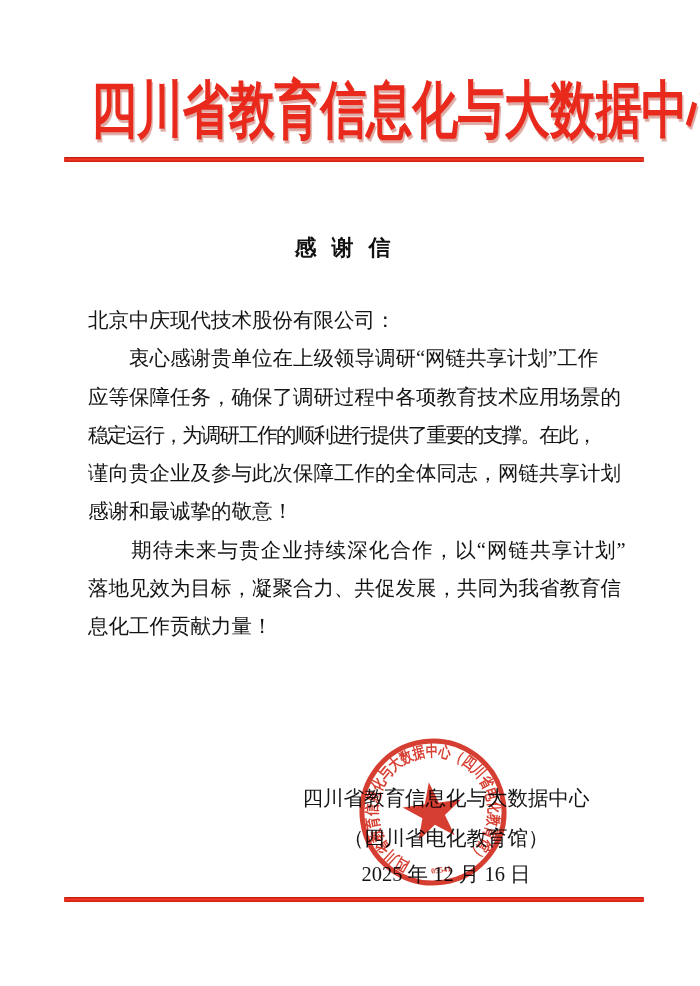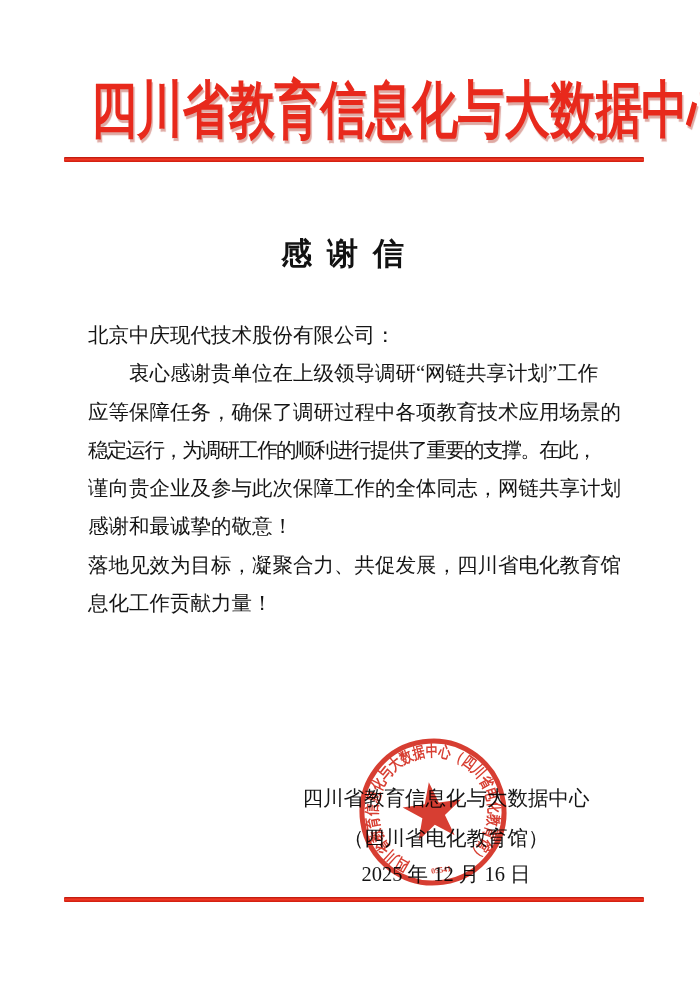--- a/index.html
+++ b/index.html
@@ -23,27 +23,27 @@
     position:absolute; left:64px; width:580px; height:5px;
     background:linear-gradient(180deg,#b8150a 0%,#f23a26 45%,#cf1b0d 100%);
     border-radius:1px;
   }
   .rule-top { top:157px; }
   .rule-bottom { top:897px; }
 
   
   .doc-title {
     position:absolute; top:233px; left:0; width:700px;
-    text-align:center; font-size:31px; font-weight:bold; color:#121212;
+    text-align:center; font-size:22px; font-weight:bold; color:#121212;
     letter-spacing:15px; white-space:nowrap;
   }
 
   
   .body-text {
-    position:absolute; left:88px; top:316px; width:545px;
+    position:absolute; left:88px; top:301px; width:545px;
     font-size:20.5px; color:#141414;
   }
   .body-text .line {
     height:38.3px; line-height:38.3px; white-space:nowrap;
   }
   .line-tight { letter-spacing:-1.7px; }
   .line-wide  { letter-spacing:1.1px; }
 
   
   .signature {
@@ -72,21 +72,22 @@
 
   <div class="doc-title">感谢信</div>
 
   <div class="body-text">
     <div class="line">北京中庆现代技术股份有限公司：</div>
     <div class="line">　　衷心感谢贵单位在上级领导调研“网链共享计划”工作</div>
     <div class="line">应等保障任务，确保了调研过程中各项教育技术应用场景的</div>
     <div class="line line-tight">稳定运行，为调研工作的顺利进行提供了重要的支撑。在此，</div>
     <div class="line">谨向贵企业及参与此次保障工作的全体同志，网链共享计划</div>
     <div class="line">感谢和最诚挚的敬意！</div>
-    <div class="line">落地见效为目标，凝聚合力、共促发展，四川省电化教育馆</div>
+    <div class="line line-wide">　　期待未来与贵企业持续深化合作，以“网链共享计划”</div>
+    <div class="line">落地见效为目标，凝聚合力、共促发展，共同为我省教育信</div>
     <div class="line">息化工作贡献力量！</div>
   </div>
 
   <div class="signature">
     <div class="sig-org">四川省教育信息化与大数据中心</div>
     <div class="sig-alt">（四川省电化教育馆）</div>
     <div class="sig-date">2025 年 12 月 16 日</div>
   </div>
 
   <svg class="seal" viewBox="0 0 160 160" xmlns="http://www.w3.org/2000/svg">

